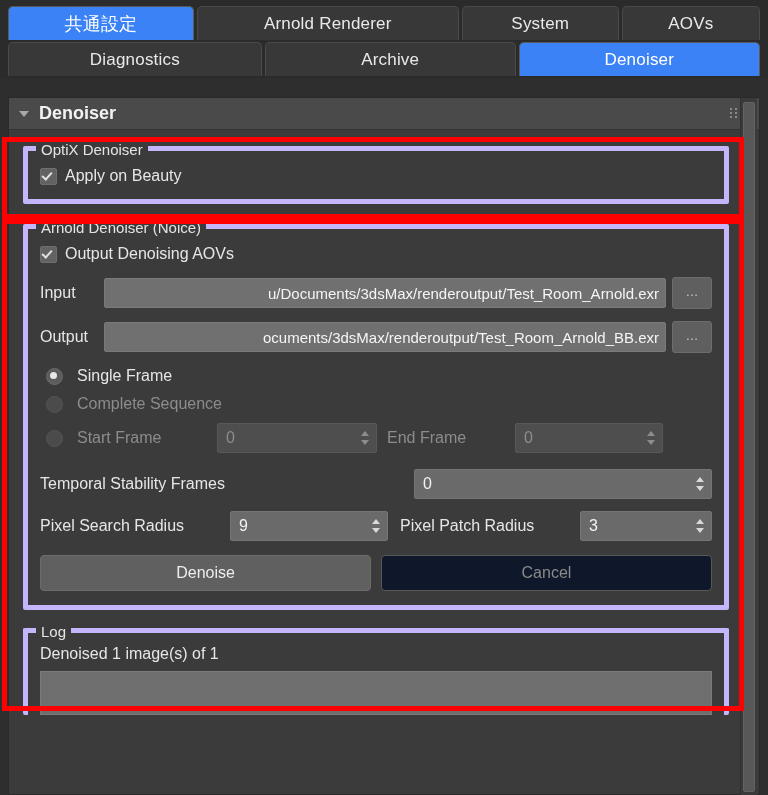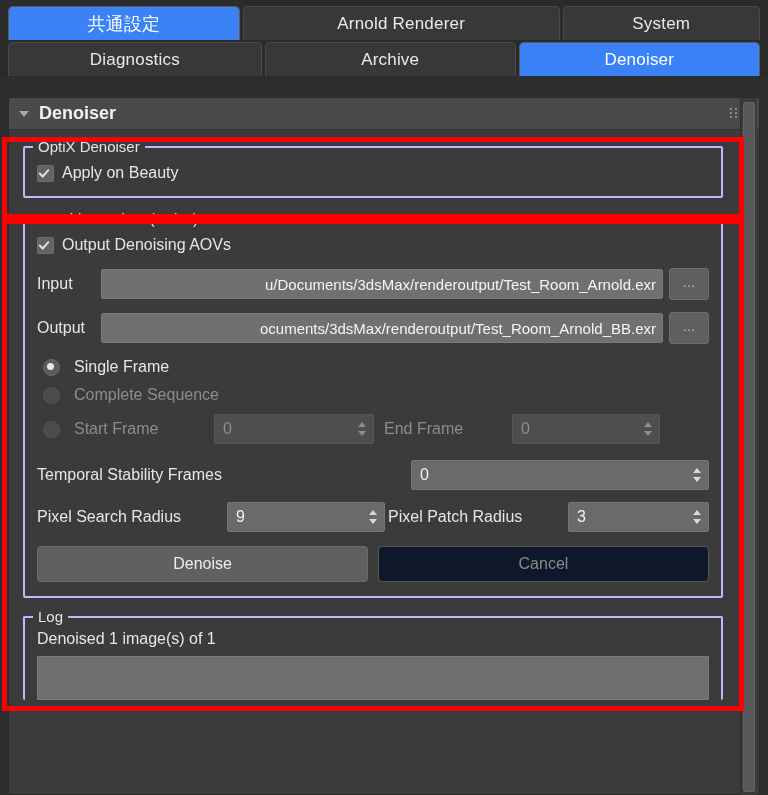--- a/index.html
+++ b/index.html
@@ -102,21 +102,21 @@
     position: absolute;
     width: 2px; height: 2px;
     background: #8a8a8a;
     display: block;
   }
 
   
   .group {
     position: relative;
     margin: 12px 14px 0 14px;
-    border: 2px solid #c4b5fd;
+    border: 5px solid #c4b5fd;
     border-radius: 2px;
     padding: 14px 12px 12px 12px;
   }
   .group > .legend {
     position: absolute;
     top: -10px; left: 8px;
     background: #3b3b3b;
     padding: 0 5px;
     font-size: 15px;
     color: #e4e4e4;
@@ -303,20 +303,21 @@
 </head>
 <body>
 
 <div id="root">
 
   <div class="tabstrip">
     <div class="tabrow">
       <div class="tab jp active" style="flex-grow:1.05">共通設定</div>
       <div class="tab" style="flex-grow:1.25">Arnold Renderer</div>
       <div class="tab" style="flex-grow:0.92">System</div>
+      <div class="tab" style="flex-grow:0.86">AOVs</div>
     </div>
     <div class="tabrow">
       <div class="tab" style="flex-grow:1">Diagnostics</div>
       <div class="tab" style="flex-grow:1.18">Archive</div>
       <div class="tab active" style="flex-grow:1.05">Denoiser</div>
     </div>
   </div>
 
   <div class="panel">
 
@@ -408,21 +409,21 @@
 
       <div class="row" style="margin-top:12px">
         <span class="lbl" style="width:190px">Pixel Search Radius</span>
         <span class="spin" style="width:158px">
           <span>9</span>
           <span class="arrows">
               <b></b>
               <u></u>
             </span>
         </span>
-        <span class="lbl" style="width:180px;margin-left:3px">Pixel Patch Radius</span>
+        <span class="lbl" style="width:180px;margin-left:12px">Pixel Patch Radius</span>
         <span class="spin" style="flex:1 1 auto">
           <span>3</span>
           <span class="arrows">
               <b></b>
               <u></u>
             </span>
         </span>
       </div>
 
       <div class="row" style="margin-top:14px">

